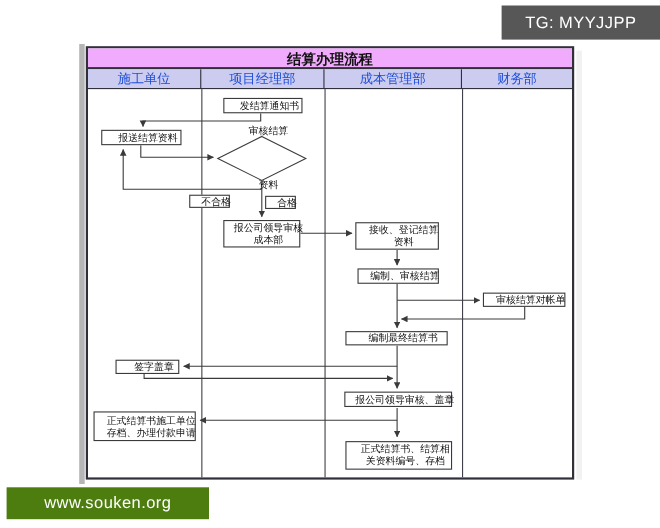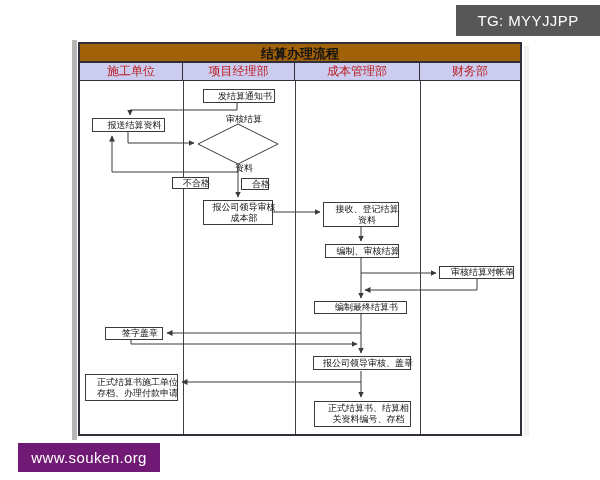--- a/index.html
+++ b/index.html
@@ -7,29 +7,29 @@
   body { font-family:"Liberation Sans","DejaVu Sans",sans-serif; }
   .stage { position:relative; width:600px; height:480px; background:#ffffff; overflow:hidden; }
 
   
   .edge-strip-left  { position:absolute; left:72px; top:40px; width:5px; height:400px; background:#b6b6b6; }
   .edge-strip-right { position:absolute; left:524px; top:46px; width:5px; height:390px; background:#f1f1f1; }
 
   
   .badge { position:absolute; color:#ffffff; font-size:15px; text-align:center; letter-spacing:.4px; }
   .badge-tg { left:456px; top:5px; width:144px; height:31px; line-height:31px; background:#575757; }
-  .badge-site { left:18px; top:443px; width:142px; height:29px; line-height:29px; background:#701a75; }
+  .badge-site { left:6px; top:443px; width:184px; height:29px; line-height:29px; background:#4d7c0f; }
 
   
   .frame { position:absolute; left:78px; top:42px; width:444px; height:394px;
            border:2px solid #30303a; background:#ffffff; }
-  .title-row { height:19px; background:#a16207; border-bottom:2px solid #30303a;
+  .title-row { height:19px; background:#f0abfc; border-bottom:2px solid #30303a;
                text-align:center; font-weight:bold; font-size:13px; line-height:19px; color:#111; }
   .header-row { display:flex; height:18px; background:#ccccf0; border-bottom:1px solid #30303a; }
-  .header-cell { font-size:12px; line-height:17px; text-align:center; color:#b91c1c;
+  .header-cell { font-size:12px; line-height:17px; text-align:center; color:#1d4ed8;
                  border-right:1px solid #30303a; }
   .header-cell:last-child { border-right:none; }
   .hc1 { width:103px; } .hc2 { width:112px; } .hc3 { width:125px; } .hc4 { flex:1; }
 
   
   .lane-line { position:absolute; top:81px; width:1px; height:353px; background:#40404a; }
   .ll1 { left:183px; } .ll2 { left:295px; } .ll3 { left:420px; }
 
   
   svg.wires { position:absolute; left:0; top:0; width:600px; height:480px; pointer-events:none; }

